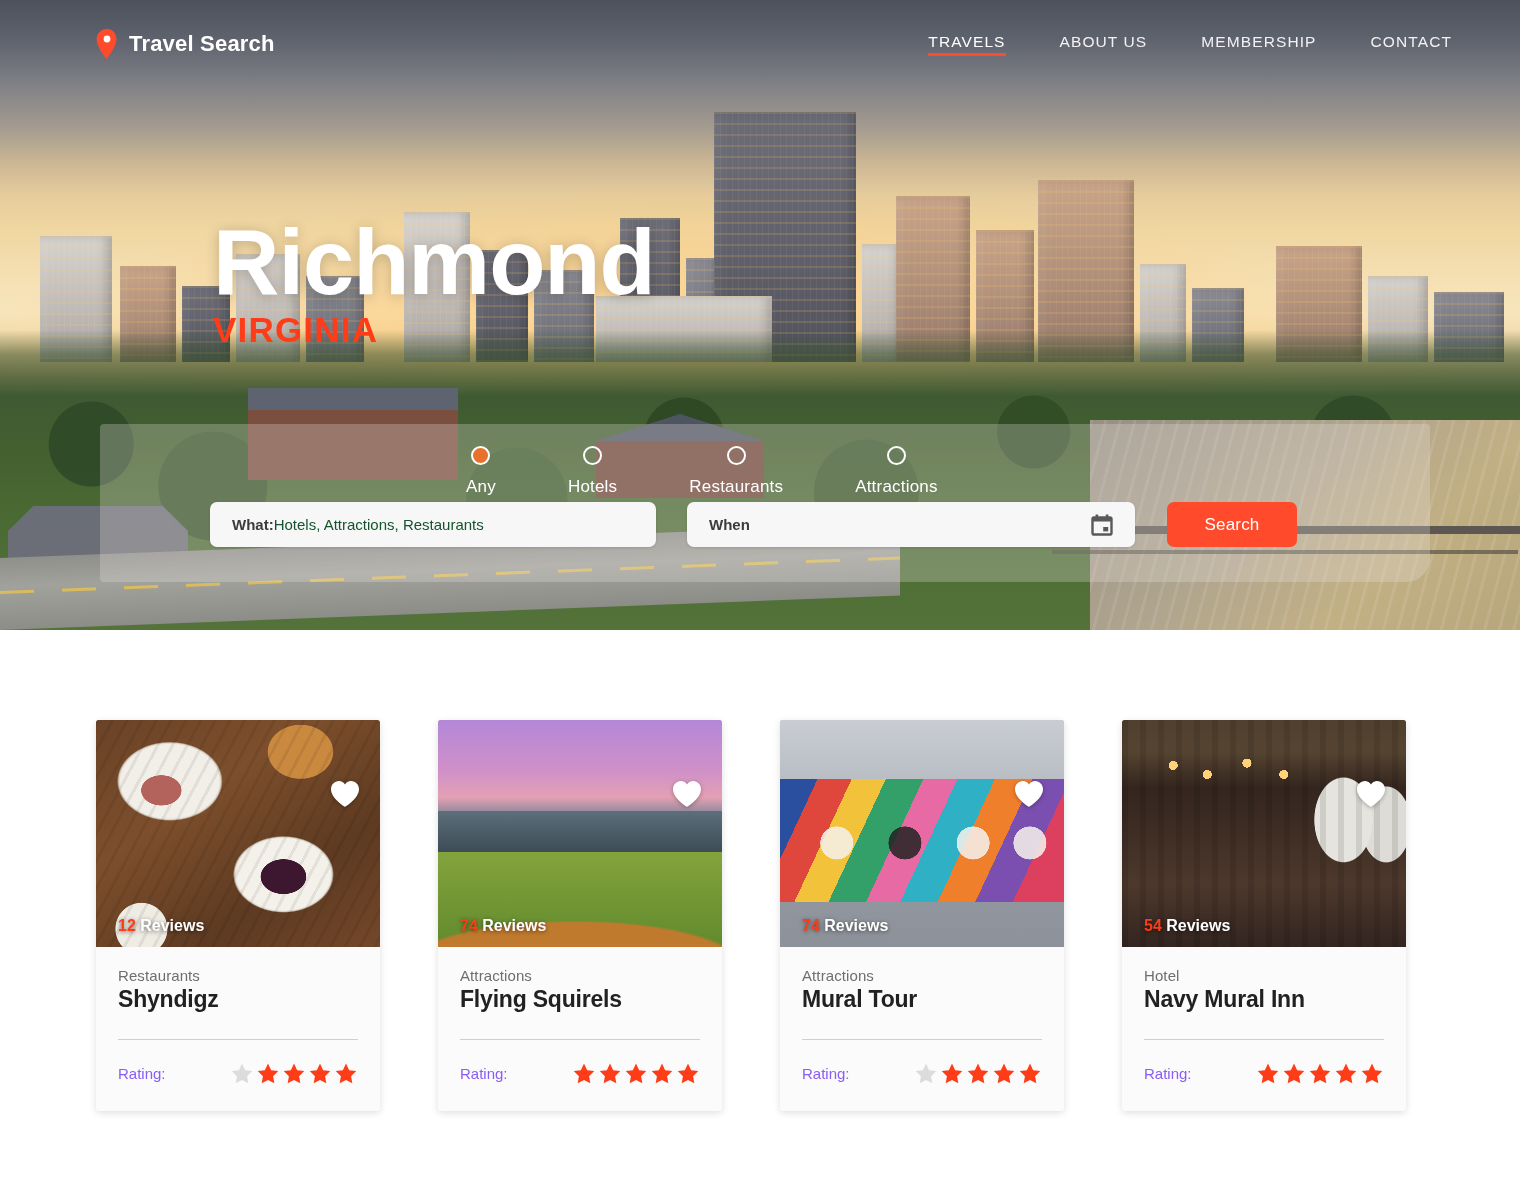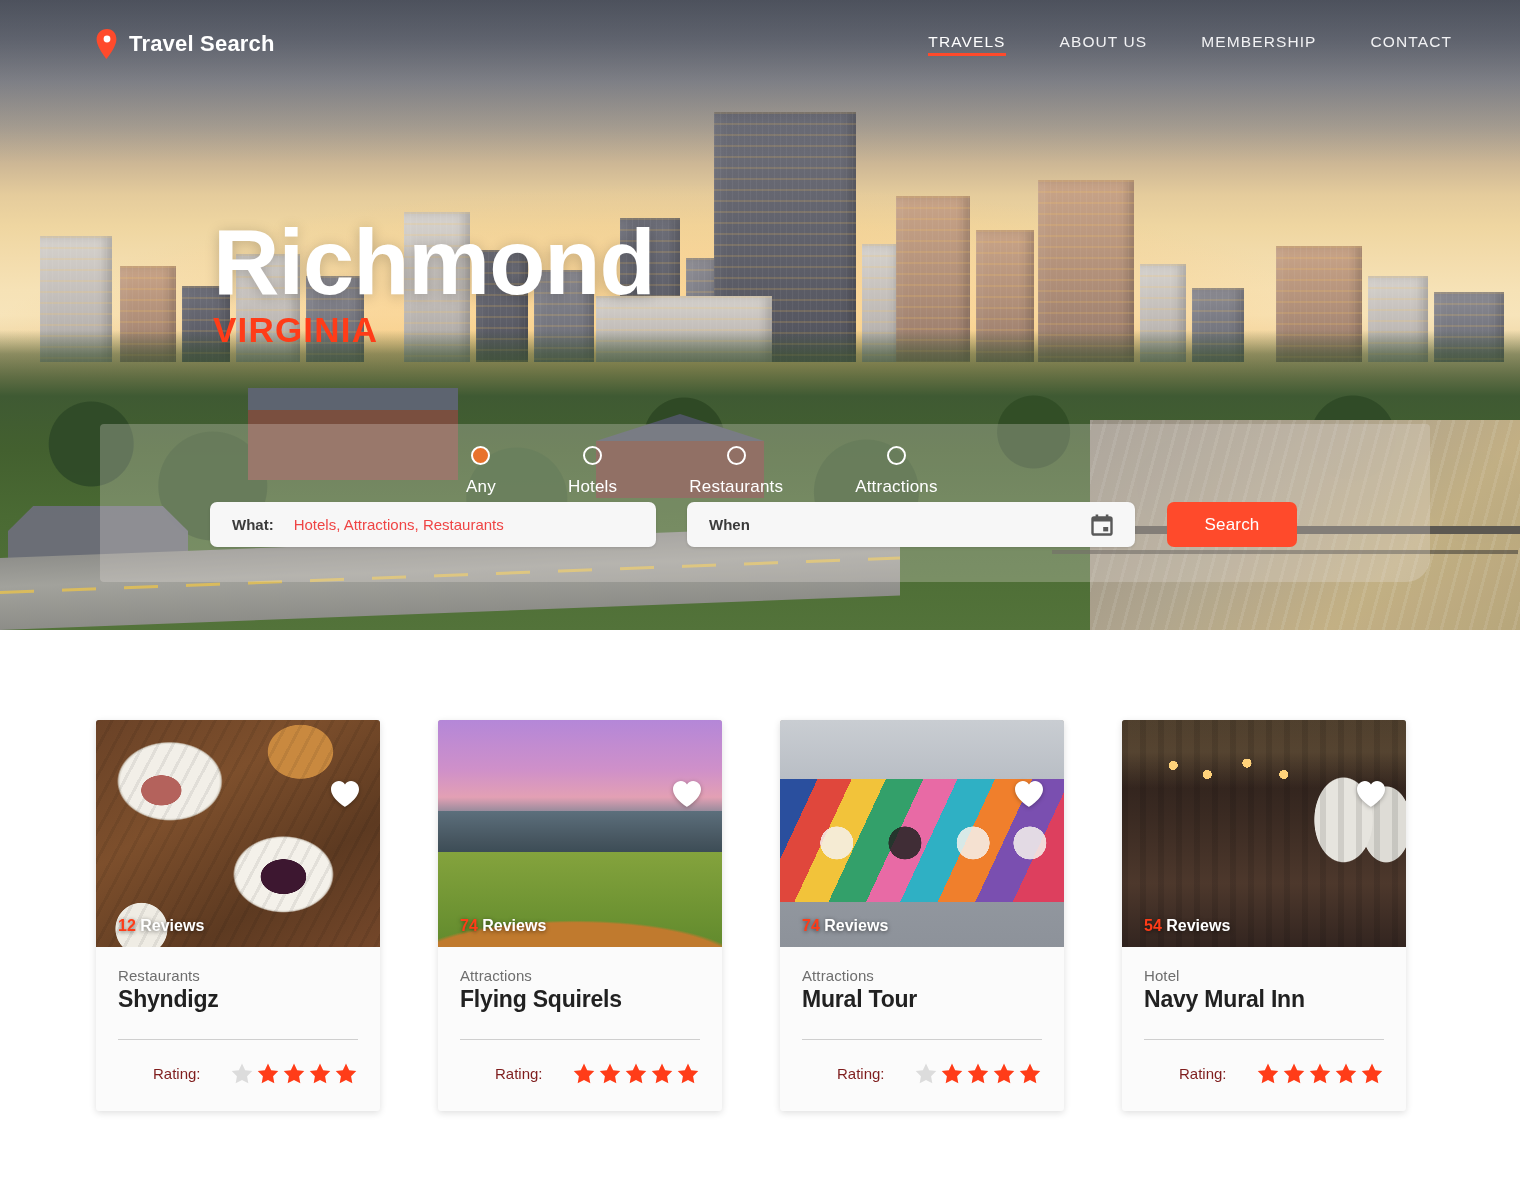--- a/index.html
+++ b/index.html
@@ -226,21 +226,21 @@
     display: flex; align-items: center;
   }
   .field {
     height: 45px; background: #f7f7f7; border-radius: 7px;
     display: flex; align-items: center; padding: 0 22px;
     box-shadow: 0 1px 3px rgba(0,0,0,.12);
   }
   .field-what { width: 446px; }
   .field-when { width: 448px; margin-left: 31px; justify-content: space-between; }
   .field-strong { color: #3b3b3b; font-size: 15px; font-weight: bold; }
-  .field-ph { color: #ef4444; font-size: 15px; margin-left: 20px; }
+  .field-ph { color: #14532d; font-size: 15px; margin-left: 0; }
   .cal-icon { width: 22px; height: 22px; display: block; }
   .search-btn {
     margin-left: 32px;
     width: 130px; height: 45px; border: none; border-radius: 7px;
     background: #ff4a2b; color: #ffffff; font-size: 17px;
     font-family: "Liberation Sans", sans-serif;
     cursor: pointer; letter-spacing: .2px;
   }
 
   
@@ -271,21 +271,21 @@
   }
   .reviews .count { color: #ff3c18; }
   .card-body { padding: 20px 22px 26px 22px; }
   .card-cat { color: #6e6e6e; font-size: 15px; letter-spacing: .1px; }
   .card-title {
     color: #212121; font-size: 23px; font-weight: bold;
     margin-top: 2px; letter-spacing: -.2px;
   }
   .card-sep { height: 1px; background: #cfcfcf; margin: 26px 0 22px 0; }
   .rating-row { display: flex; align-items: center; }
-  .rating-label { color: #7f1d1d; font-size: 15px; margin-left: 35px; }
+  .rating-label { color: #8b5cf6; font-size: 15px; }
   .stars { margin-left: auto; display: flex; gap: 2px; }
   .star { width: 24px; height: 23px; display: block; }
 
   
   .scene { position: absolute; inset: 0; }
 
   
   .s1 { background: linear-gradient(145deg,#6a4227 0%,#7d4f2c 35%,#5d3a21 70%,#74472a 100%); }
   .s1::before{
     content:""; position:absolute; inset:0;

